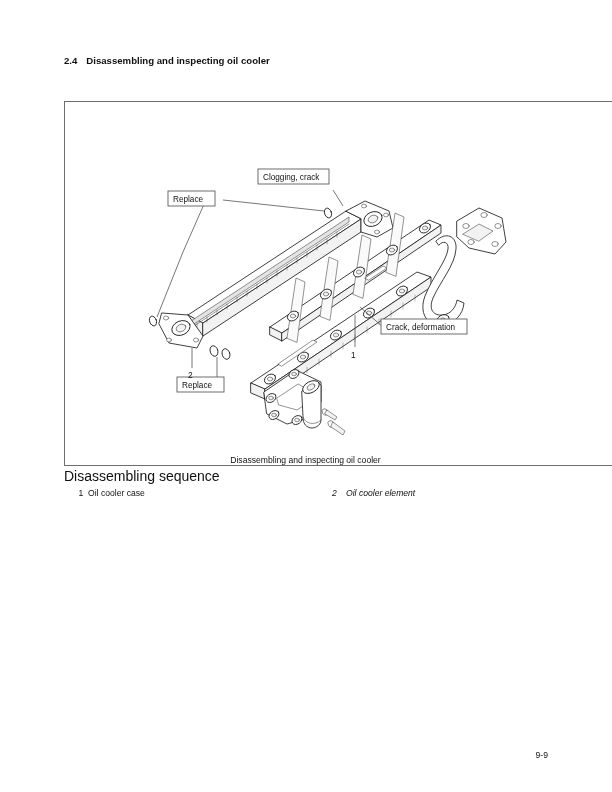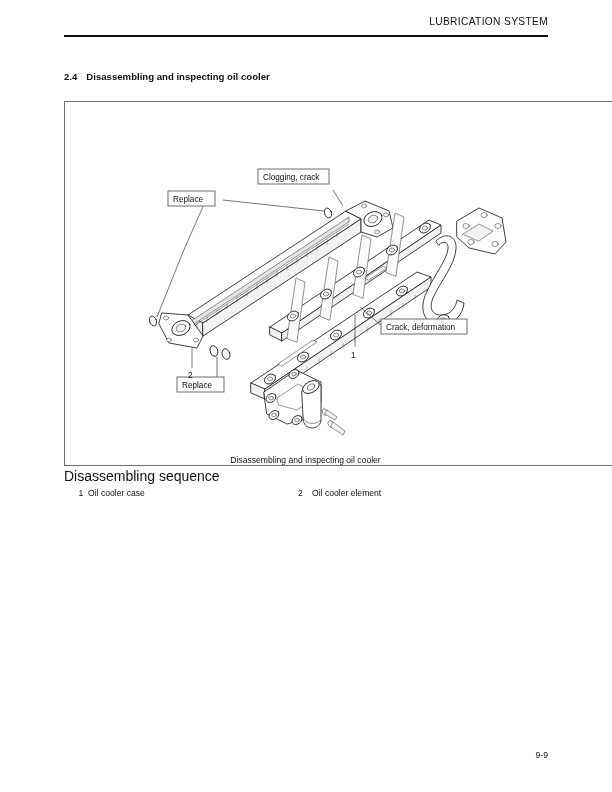--- a/index.html
+++ b/index.html
@@ -48,21 +48,20 @@
 
   
   #section-heading {
     position: absolute;
     left: 64px;
     top: 55px;
     font-size: 9.6px;
     font-weight: bold;
     white-space: nowrap;
     color: #111;
-    margin-top: 16px;
   }
   #section-heading .sec-num { margin-right: 9px; }
 
   
   #figure-frame {
     position: absolute;
     left: 64px;
     top: 101px;
     width: 562px;
     height: 365px;
@@ -97,21 +96,21 @@
     position: absolute;
     font-size: 8.6px;
     color: #111;
     white-space: nowrap;
   }
   .part-row .pnum {
     display: inline-block;
     width: 14px;
   }
   #part-1 { left: 74px; top: 488px; text-align: center; }
-  #part-2 { left: 298px; top: 488px; }
+  #part-2 { left: 332px; top: 488px; font-style: italic; }
 
   
   #page-number {
     position: absolute;
     right: 64px;
     top: 750px;
     font-size: 8.6px;
     color: #111;
   }
 
@@ -152,24 +151,20 @@
   }
   .fill-w { fill: #ffffff; }
   .fill-l { fill: #f2f2f2; }
   .fill-m { fill: #e4e4e4; }
 </style>
 </head>
 <body>
 
 <div class="page">
 
-  <div id="page-header">
-    <div id="header-title">LUBRICATION SYSTEM</div>
-    <div id="header-rule"></div>
-  </div>
 
   <div id="section-heading">
     <span class="sec-num">2.4</span><span>Disassembling and inspecting oil cooler</span>
   </div>
 
   <div id="figure-frame">
     <svg id="figure-svg" width="481" height="363" viewBox="0 0 481 363">
 
       <g>
 

